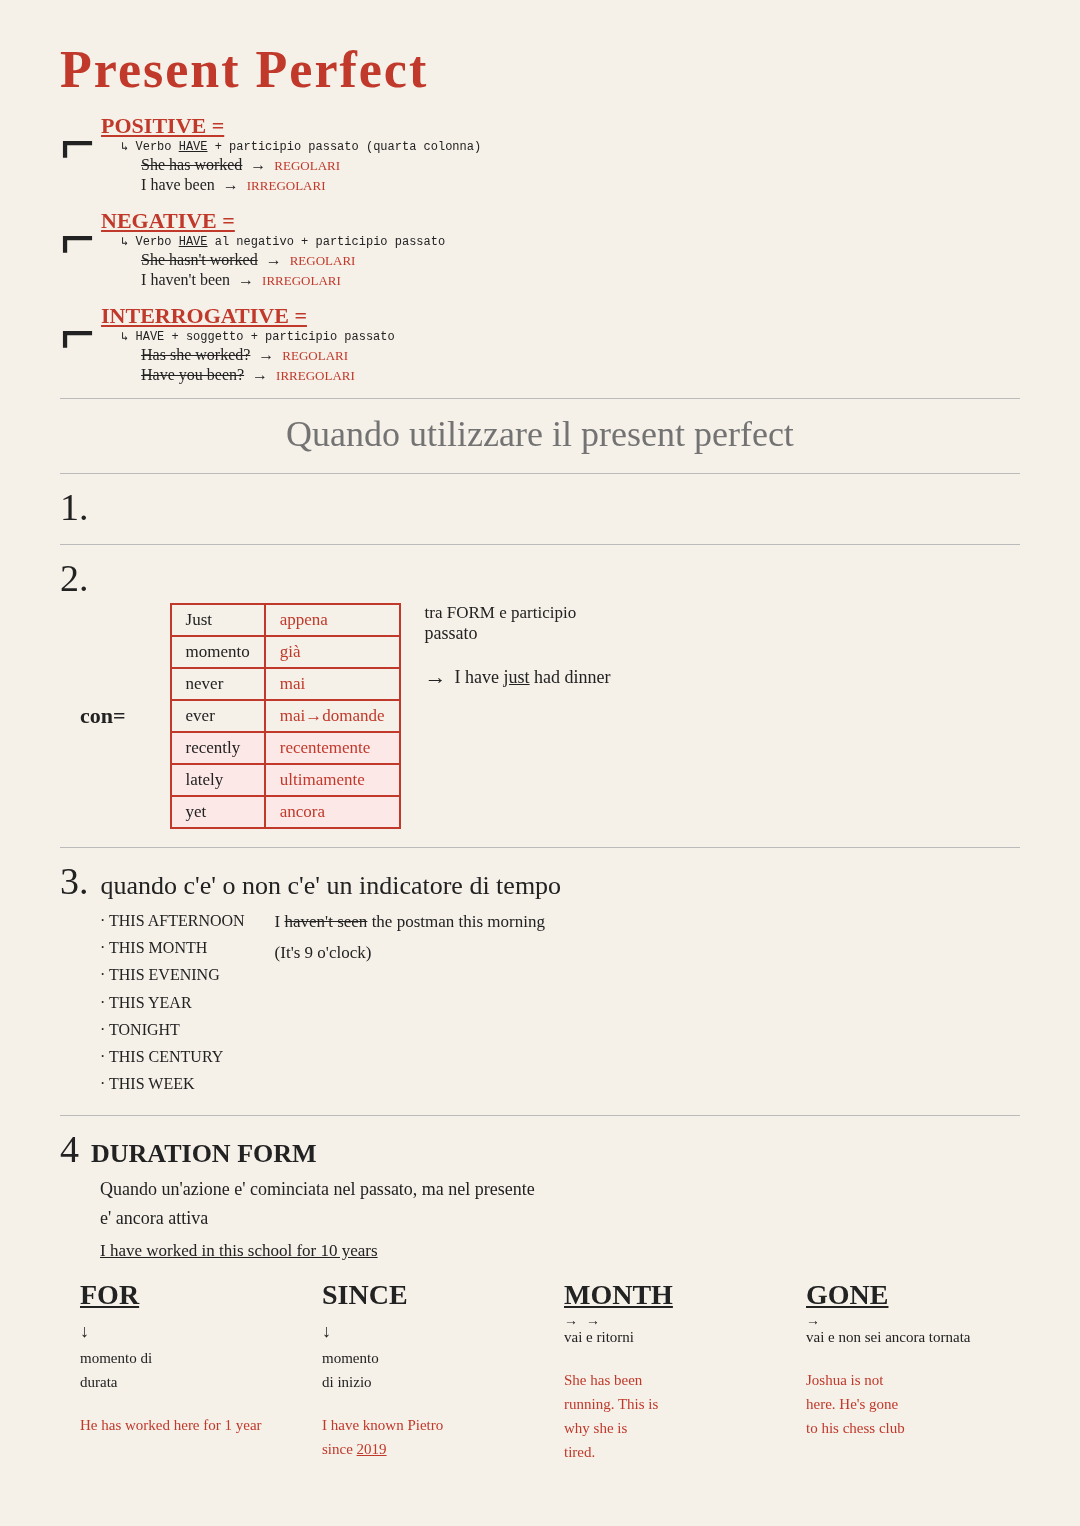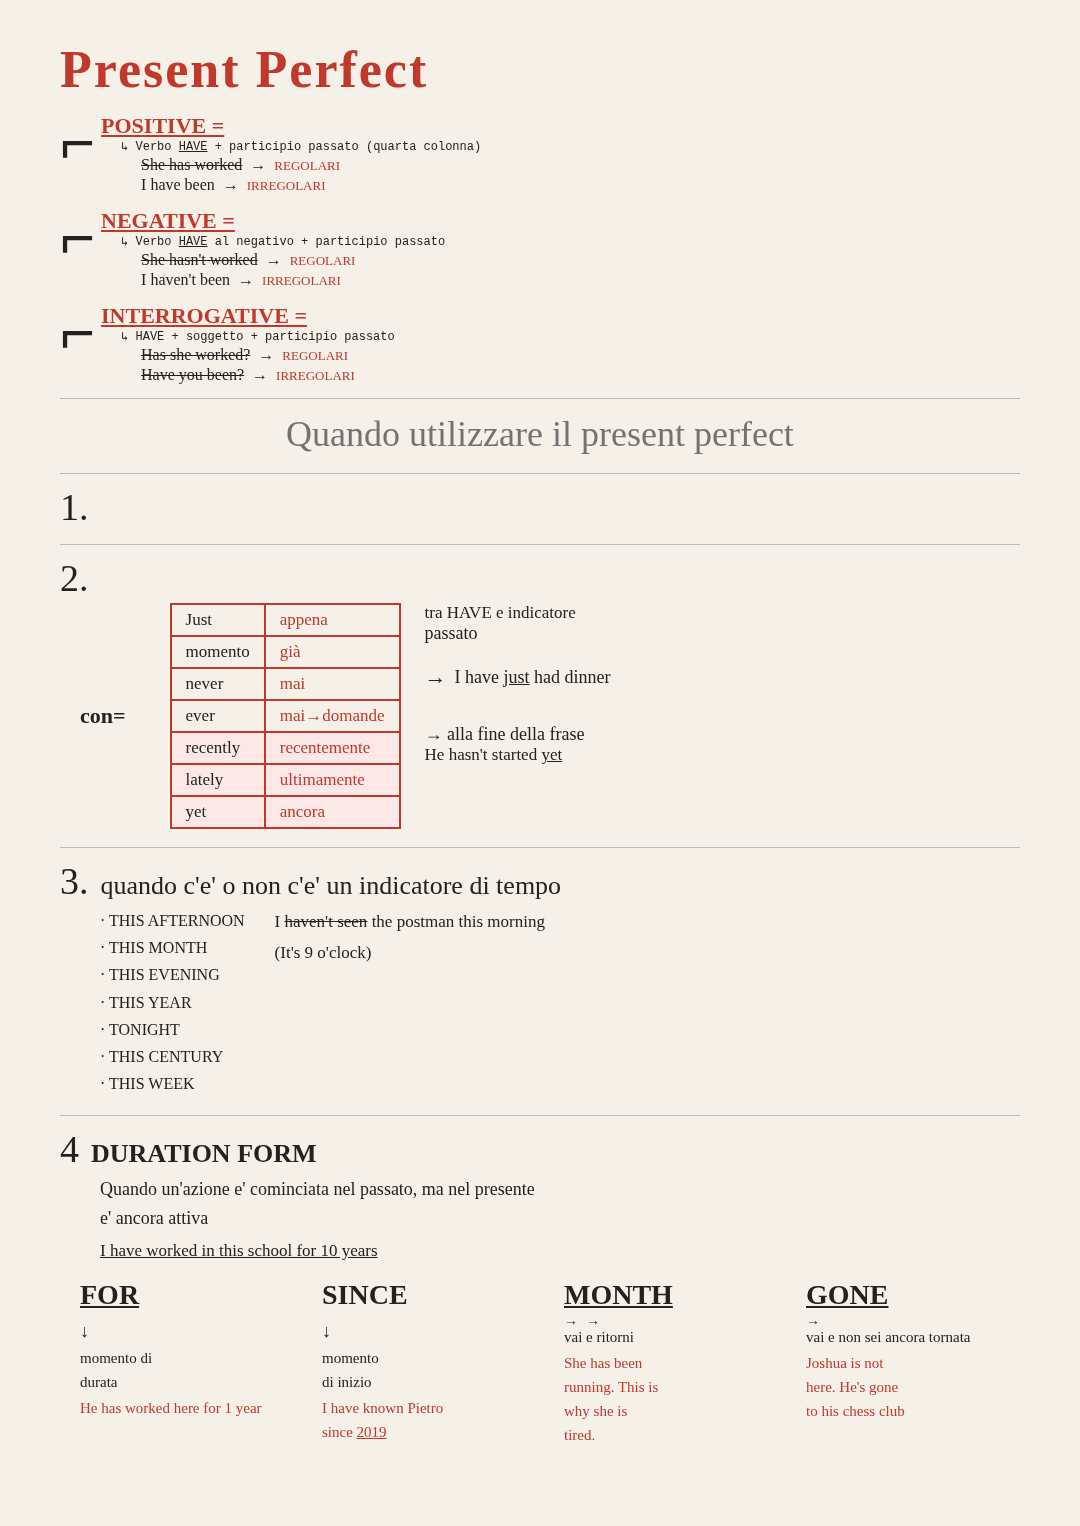--- a/index.html
+++ b/index.html
@@ -250,21 +250,21 @@
       line-height: 1.6;
     }
     .four-col-body .down-arrow {
       display: block;
       font-size: 18px;
     }
     .four-col-example {
       font-family: 'Segoe Script', 'Comic Sans MS', cursive;
       font-size: 15px;
       color: #c0392b;
-      margin-top: 2px;
+      margin-top: 19px;
       line-height: 1.6;
     }
     .since-col .four-col-body .down-arrow {
       color: #222;
     }
 
     .bracket-left {
       font-size: 60px;
       color: #222;
       line-height: 1;
@@ -394,35 +394,26 @@
           </tr>
           <tr>
             <td style="background: rgb(253, 232, 232);">yet</td>
             <td class="red-text" style="background: rgb(253, 232, 232);">ancora</td>
           </tr>
         </tbody>
     </table>
 
     <div class="section2-right">
       <div class="right-top">
-        <span class="tra">tra HAVE e indicatore</span>
+        <span class="tra">tra FORM e participio</span>
         <span>passato</span>
       </div>
       <div class="right-example">
         <span class="arrow">→</span>
         <span>I have <span style="text-decoration:underline;">just</span> had dinner</span>
-      </div>
-      <div class="bottom-arrow-group" style="margin-top: 20px;">
-        <div class="fine-line">
-          <span>→</span>
-          <span>alla fine della frase</span>
-        </div>
-        <div class="fine-example">
-          <span>He hasn't started <span style="text-decoration:underline;">yet</span></span>
-        </div>
       </div>
     </div>
   </div>
 </div>
 
 <hr class="divider">
 
 <div class="num-section">
   <div class="num-heading">
     <span class="num">3.</span>

